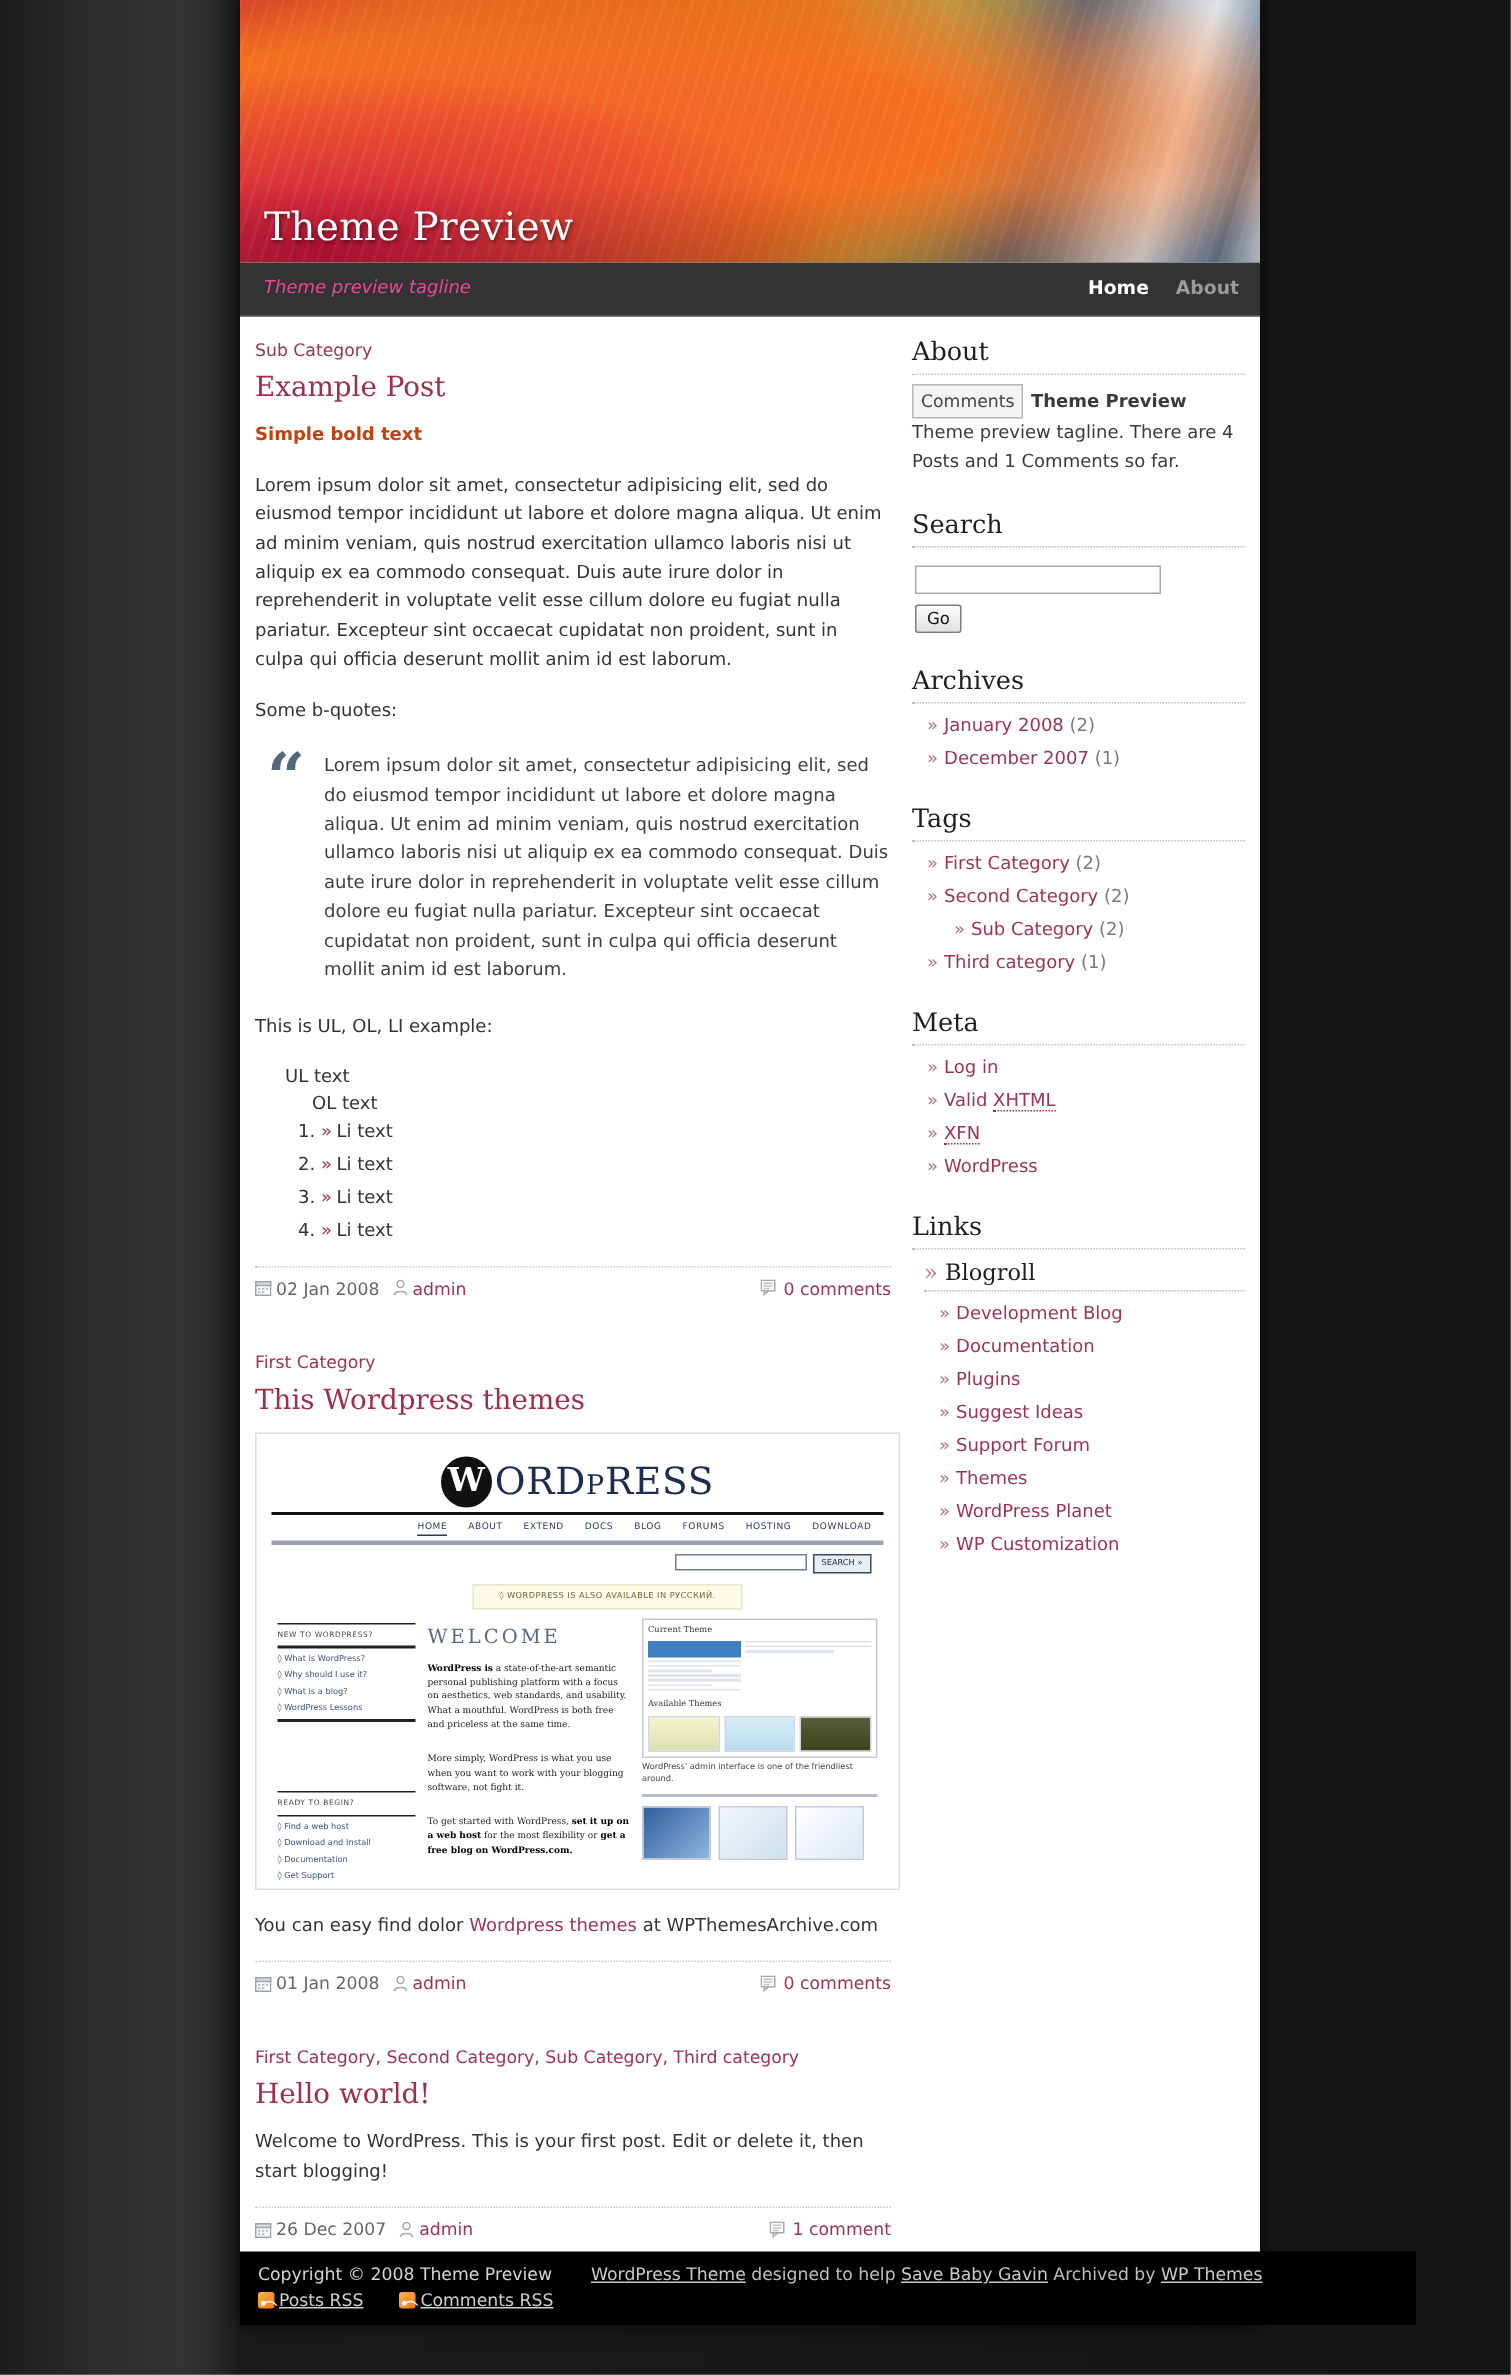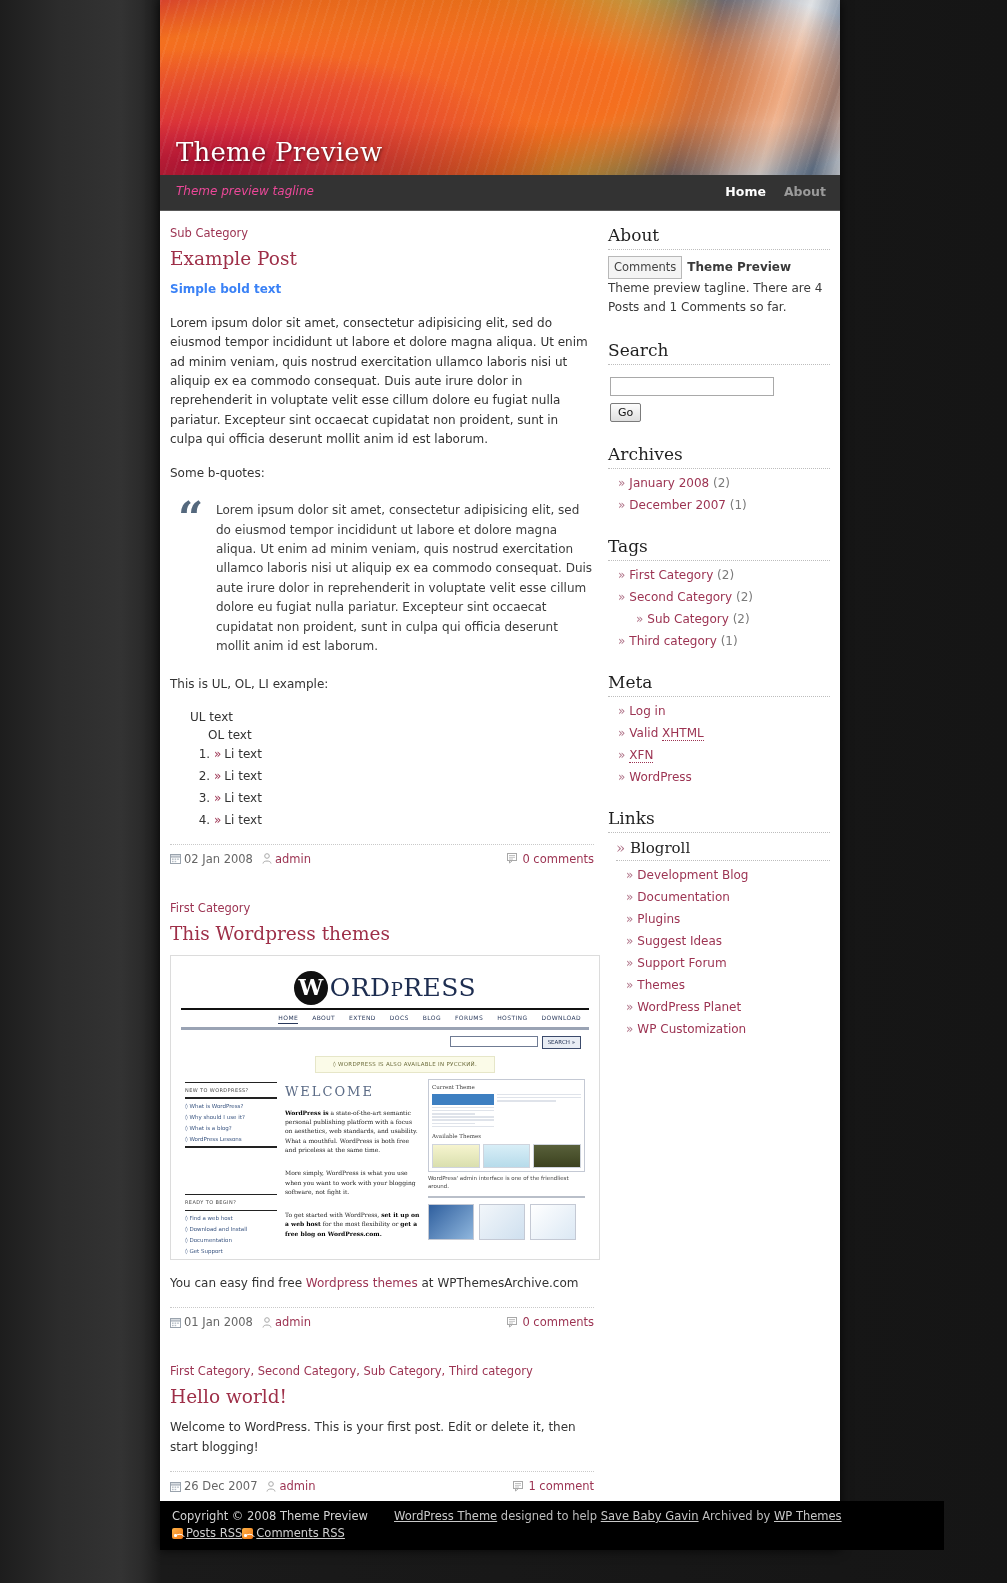--- a/index.html
+++ b/index.html
@@ -89,21 +89,21 @@
   }
   .post-cats a{color:#9c3352;text-decoration:none;}
   .post-title{
     font-family:"DejaVu Serif", serif;
     font-size:18.5px;font-weight:normal;color:#9e2f48;
     margin:0 0 10px 0;line-height:1.25;
   }
   .post-title a{color:#9e2f48;text-decoration:none;}
   .post-body{font-size:12px;color:#333;line-height:1.62;}
   .post-body p{margin:0 0 14px 0;}
-  .post-body b,.post-body strong{color:#3b82f6;}
+  .post-body b,.post-body strong{color:#c2410c;}
   blockquote{
     margin:0 0 14px 0;padding:4px 0 4px 46px;
     position:relative;color:#3d3d3d;line-height:1.62;
   }
   blockquote .qmark{
     position:absolute;left:8px;top:4px;
     font-family:"DejaVu Serif", serif;
     font-size:44px;line-height:36px;color:#54687d;font-weight:bold;
   }
   .list-block{margin:0 0 14px 0;padding-left:16px;}
@@ -173,21 +173,21 @@
     width:784px;background:#000;color:#d4d4d4;
     box-sizing:border-box;padding:8px 12px 10px 12px;
     font-size:11.5px;position:relative;min-height:44px;
   }
   .footer-top{display:flex;align-items:baseline;}
   .footer-copy{white-space:nowrap;}
   .footer-credit{
     margin-left:26px;color:#bdbdbd;
   }
   .footer-credit a{color:#c9c9c9;text-decoration:underline;}
-  .footer-feeds{margin-top:3px;display:flex;gap:0;align-items:center;}
+  .footer-feeds{margin-top:3px;display:flex;gap:24px;align-items:center;}
   .feed{display:flex;align-items:center;gap:3px;}
   .feed a{color:#cfcfcf;text-decoration:underline;}
   .rss-ico{
     width:11px;height:11px;display:inline-block;border-radius:2px;
     background:linear-gradient(135deg,#ffb347,#f07818);
     position:relative;flex:0 0 auto;
   }
   .rss-ico::before{
     content:"";position:absolute;left:2px;bottom:2px;
     width:2.5px;height:2.5px;border-radius:50%;background:#fff;
@@ -452,21 +452,21 @@
                   <div class="wp-thumbs">
                     <div class="wp-thumb t1"></div>
                     <div class="wp-thumb t2"></div>
                     <div class="wp-thumb t3"></div>
                   </div>
                 </div>
               </div>
 
             </div>
           </div>
-          <p><span>You can easy find free </span><a href="#" style="color:#9c3352;text-decoration:none">Wordpress themes</a><span> at WPThemesArchive.com</span></p>
+          <p><span>You can easy find dolor </span><a href="#" style="color:#9c3352;text-decoration:none">Wordpress themes</a><span> at WPThemesArchive.com</span></p>
         </div>
         <div class="post-meta">
           <div class="left">
             <span class="meta-item">
               <svg width="11" height="11" viewBox="0 0 11 11">
                   <rect x="0.5" y="1.5" width="10" height="9" fill="#fff" stroke="#9aa3ad"></rect>
                   <rect x="0.5" y="1.5" width="10" height="2.5" fill="#d7dce1" stroke="#9aa3ad"></rect>
                   <rect x="2" y="5.5" width="1.6" height="1.4" fill="#b6bec6"></rect>
                   <rect x="4.6" y="5.5" width="1.6" height="1.4" fill="#b6bec6"></rect>
                   <rect x="7.2" y="5.5" width="1.6" height="1.4" fill="#b6bec6"></rect>

